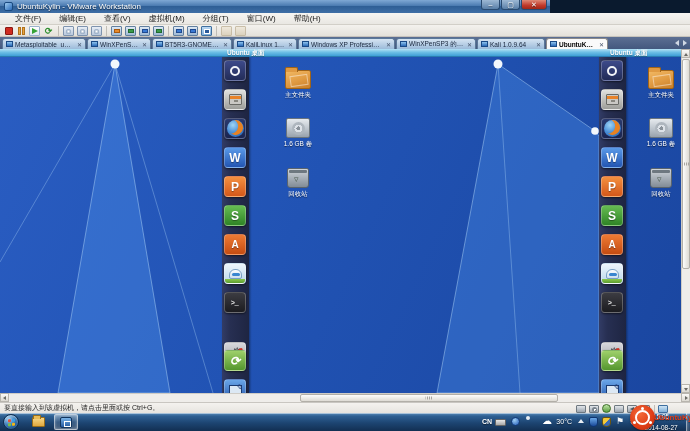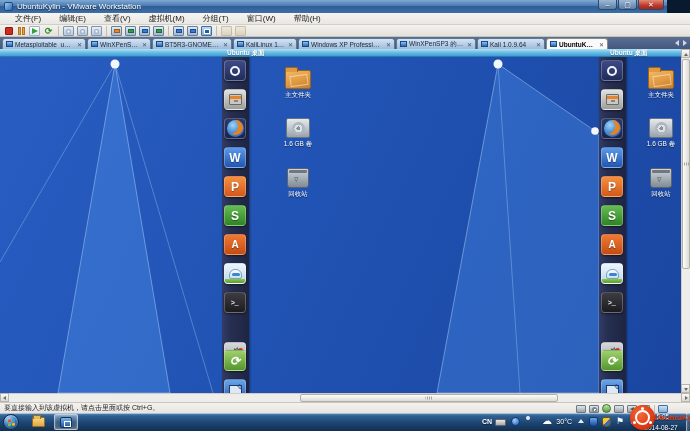--- a/index.html
+++ b/index.html
@@ -1,20 +1,20 @@
 <!DOCTYPE html>
 <html><head>
 <meta charset="utf-8">
 <style>
   * { margin:0; padding:0; box-sizing:border-box; }
   html,body { width:690px; height:431px; }
   body { font-family:"Liberation Sans", sans-serif; position:relative; width:690px; height:431px; overflow:hidden; background:#0a1a2e; }
 
   
-  #titlebar { position:absolute; left:0; top:0; width:667px; height:13px;
+  #titlebar { position:absolute; left:0; top:0; width:550px; height:13px;
     background:linear-gradient(#7fa8d4 0%, #4a7ab0 45%, #2f5f96 50%, #3f6fa6 100%);
     display:flex; align-items:center; }
   .win-icon { width:9px; height:9px; margin:0 4px 0 4px; border-radius:2px;
     background:linear-gradient(135deg,#9ecbf0,#2a6ab8); border:1px solid #1a4a80; }
   .win-title { color:#fff; font-size:8px; text-shadow:0 1px 1px rgba(0,0,0,.6); }
   .caption { position:absolute; right:3px; top:0; display:flex; }
   .cap-btn { width:19px; height:10px; font-size:7px; line-height:9px; text-align:center; color:#fff;
     background:linear-gradient(#9db8d4,#5a7fa8); border:1px solid #2a4a70; border-top:none;
     border-radius:0 0 3px 3px; margin-left:1px; text-shadow:0 1px 1px rgba(0,0,0,.5); }
   .cap-close { width:26px; background:linear-gradient(#e08a76,#c0392a 60%,#a02818); }

